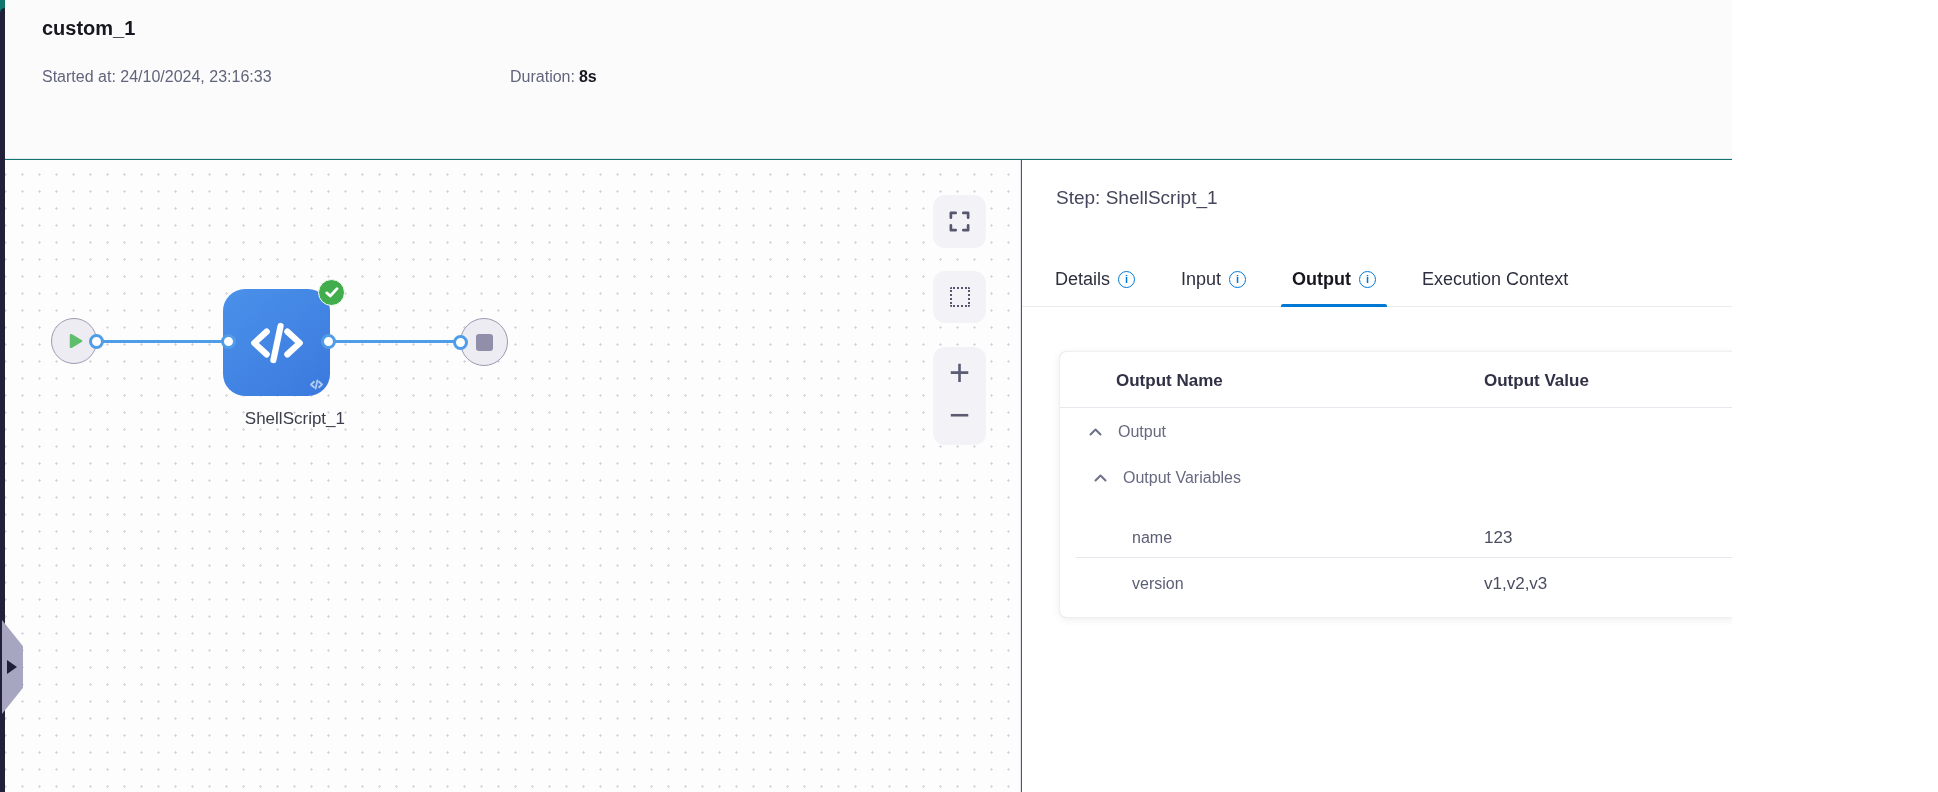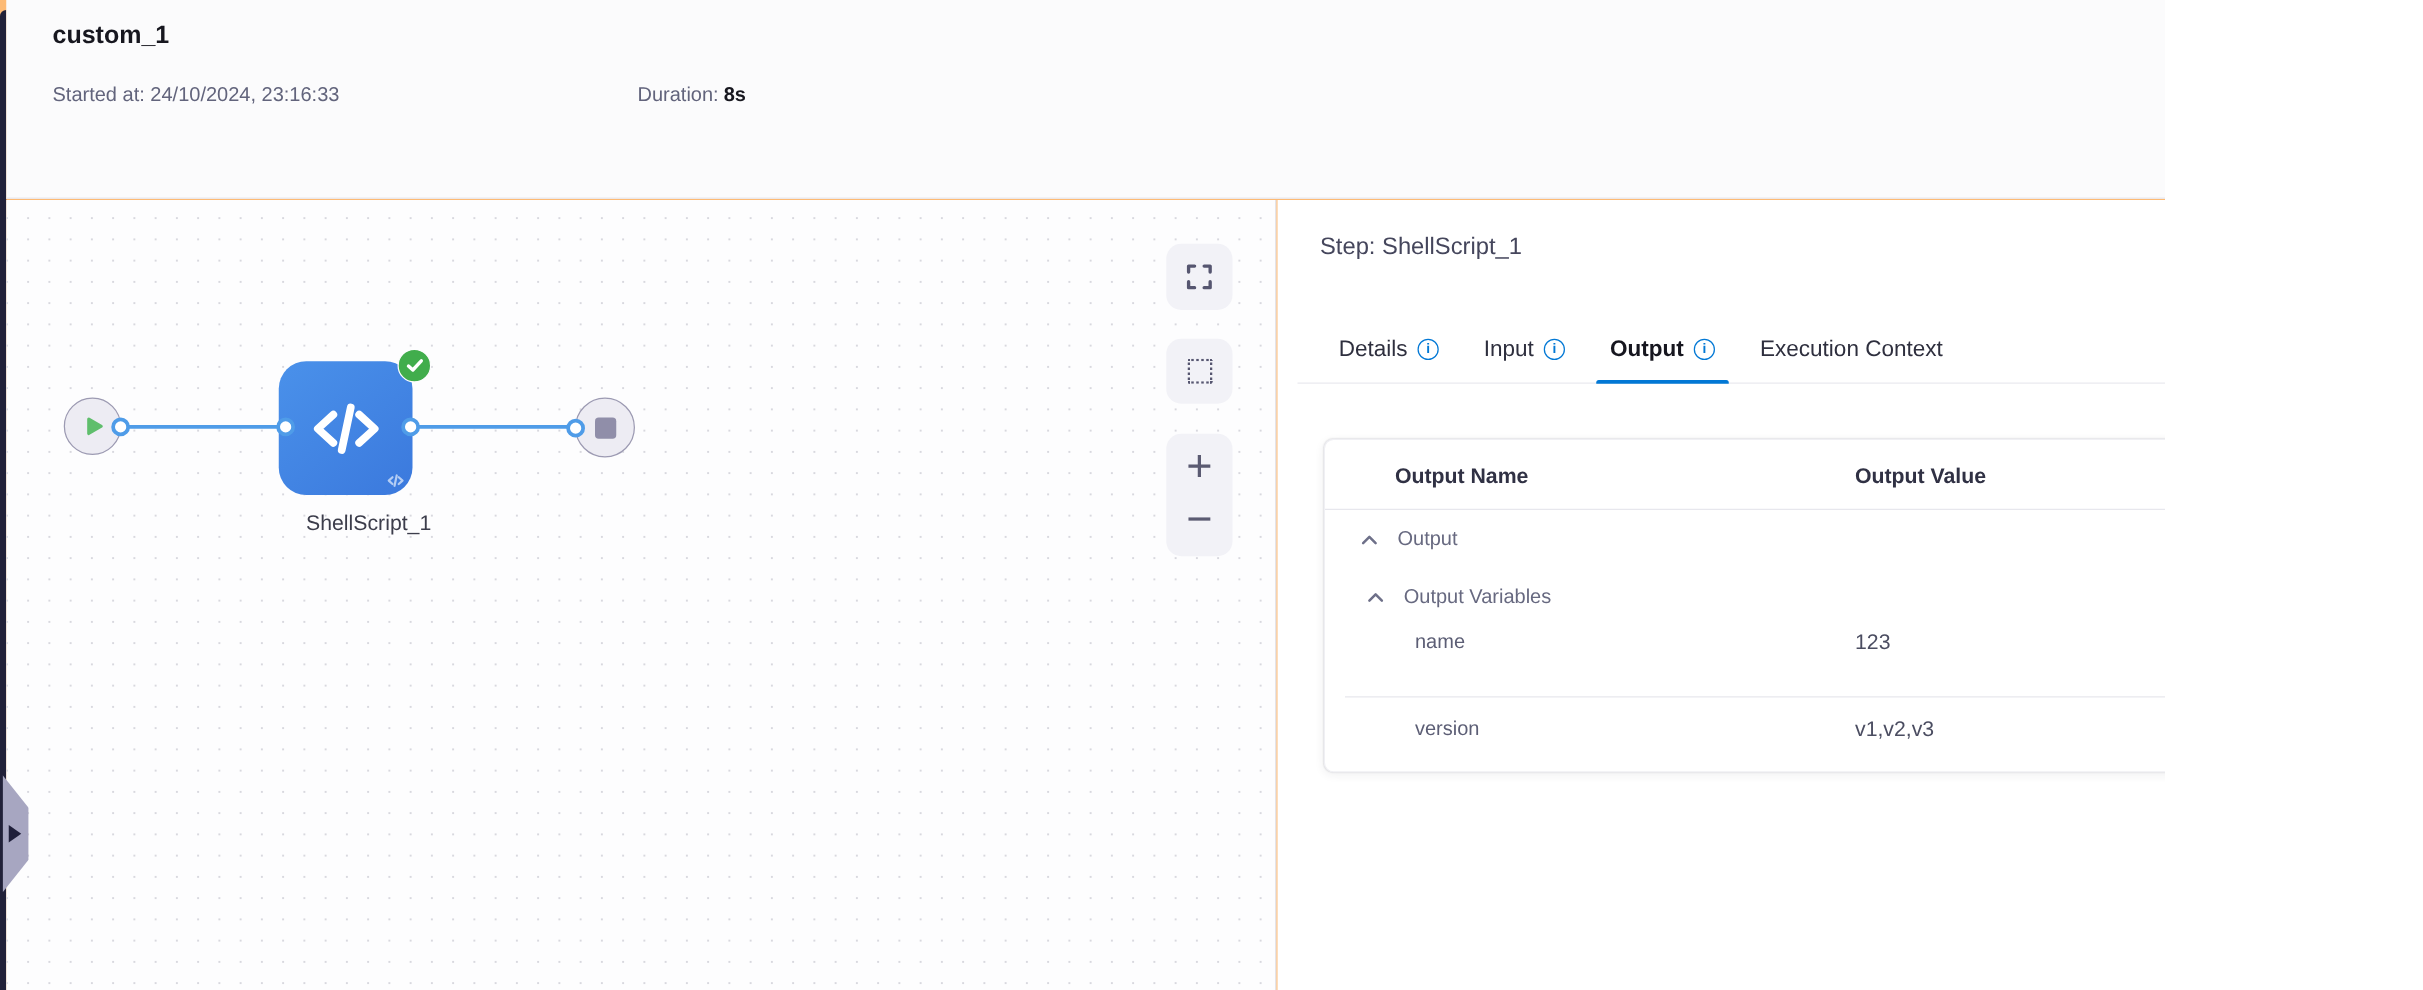--- a/index.html
+++ b/index.html
@@ -1,17 +1,17 @@
 <!DOCTYPE html>
 <html><head>
 <meta charset="utf-8">
 <style>
   * { margin:0; padding:0; box-sizing:border-box; }
   body { background:#ffffff; font-family:"Liberation Sans", sans-serif; }
-  .stage { position:relative; width:1732px; height:792px; overflow:hidden; background:#fdba74; }
+  .stage { position:relative; width:1732px; height:792px; overflow:hidden; background:#0f766e; }
 
   
   .left-strip { position:absolute; left:0; top:8px; width:5px; height:784px; background:#212139; border-radius:8px 0 0 0; }
 
   
   .header { position:absolute; left:5px; top:0; width:1933px; height:159px; background:#fbfbfc; border-bottom:1px solid #e8e8ed; }
   .page-title { position:absolute; left:37px; top:17px; font-size:20px; font-weight:700; color:#17171f; }
   .meta-row { position:absolute; left:37px; top:68px; font-size:16px; color:#62647c; }
   .meta-started { position:absolute; left:0; top:0; white-space:nowrap; }
   .meta-duration { position:absolute; left:468px; top:0; white-space:nowrap; }
@@ -63,41 +63,41 @@
   .layout-icons { position:absolute; top:31px; left:0; width:100%; height:24px; }
   .li { position:absolute; border-radius:3px; }
   .li-split-right { left:714px; width:24px; height:20px; border:1.5px solid #2e86df;
                     background:linear-gradient(to right,#ffffff 50%, #5aa5f2 50%); }
   .li-split-bottom { left:759px; width:26px; height:21px; border:1.5px solid #9e9eb2; background:#fff; }
   .li-split-bottom span { position:absolute; left:1px; right:1px; bottom:1px; height:7px; background:#aeaec2; border-radius:1px; }
   .li-drawer { left:806px; width:26px; height:21px; border:1.5px solid #9e9eb2; background:#fff; }
   .li-drawer span { position:absolute; right:2px; top:2px; bottom:2px; width:12px; background:#aeaec2; border-radius:1px; }
   .li-minimize { left:856px; top:9px; width:15px; height:3px; background:#9e9eb2; border-radius:2px; }
 
-  .tabs { position:absolute; left:16px; right:0; top:92px; height:55px; border-bottom:1px solid #eaeaef;
-          display:flex; align-items:center; padding-left:21px; gap:12px; }
+  .tabs { position:absolute; left:0; right:0; top:92px; height:55px; border-bottom:1px solid #eaeaef;
+          display:flex; align-items:center; padding-left:21px; gap:22px; }
   .tab { position:relative; display:flex; align-items:center; gap:8px; height:100%; padding:0 12px;
          font-size:18px; font-weight:500; color:#2e2f3e; cursor:pointer; }
   .tab.active { font-weight:700; color:#16161f; }
   .tab-underline { position:absolute; left:1px; right:1px; bottom:-1px; height:3px; background:#0278d5; border-radius:2px 2px 0 0; }
   .info-badge { display:flex; align-items:center; justify-content:center; width:17px; height:17px;
                 border:1.5px solid #0278d5; border-radius:50%; color:#0278d5; font-size:11px; font-weight:700; font-style:normal; }
 
   
   .card { position:absolute; left:37px; top:191px; width:843px; height:267px; background:#fff;
           border:1px solid #f0f0f4; border-radius:8px;
           box-shadow:0 2px 8px rgba(40,41,61,.07), 0 0 1px rgba(40,41,61,.1); }
   .thead { position:absolute; left:0; right:0; top:0; height:56px; border-bottom:1px solid #e7e7ed; }
   .th { position:absolute; top:19px; font-size:17px; font-weight:700; color:#303144; }
   .th-name { left:16px;margin-left:40px; }
   .th-value { left:424px; }
   .trow { position:absolute; left:0; right:0; display:flex; align-items:center; }
   .row-output { top:56px; height:47px; }
   .row-outvars { top:103px; height:46px; }
-  .row-name { top:134px; height:56px; }
+  .row-name { top:158px; height:56px; }
   .row-version { top:206px; height:52px; }
   .rdivider { position:absolute; top:205px; left:16px; right:21px; height:1px; background:#e7e7ed; }
   .chev { line-height:0; cursor:pointer; }
   .chev-0 { margin-left:29px; }
   .chev-1 { margin-left:34px; }
   .group-label { margin-left:16px; font-size:16px; color:#676980; }
   .leaf-name { position:absolute; left:72px; font-size:16px; color:#5c5e75; }
   .leaf-value { position:absolute; left:424px; font-size:17px; color:#4b4d61; }
 </style>
 </head>

